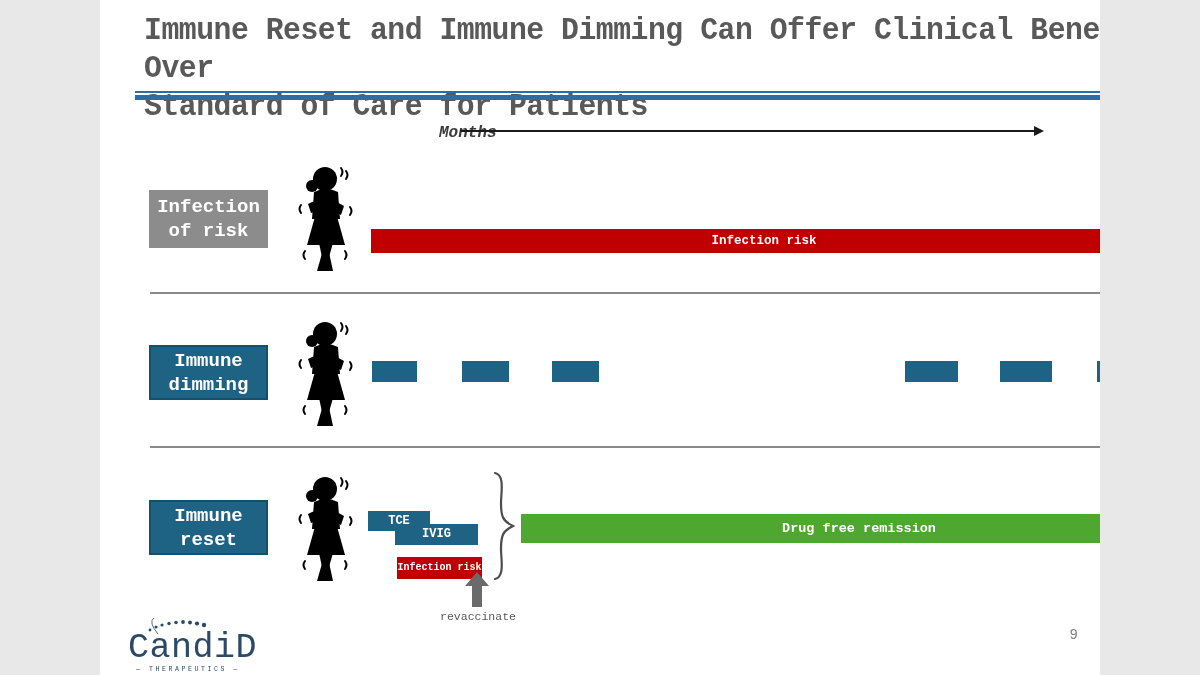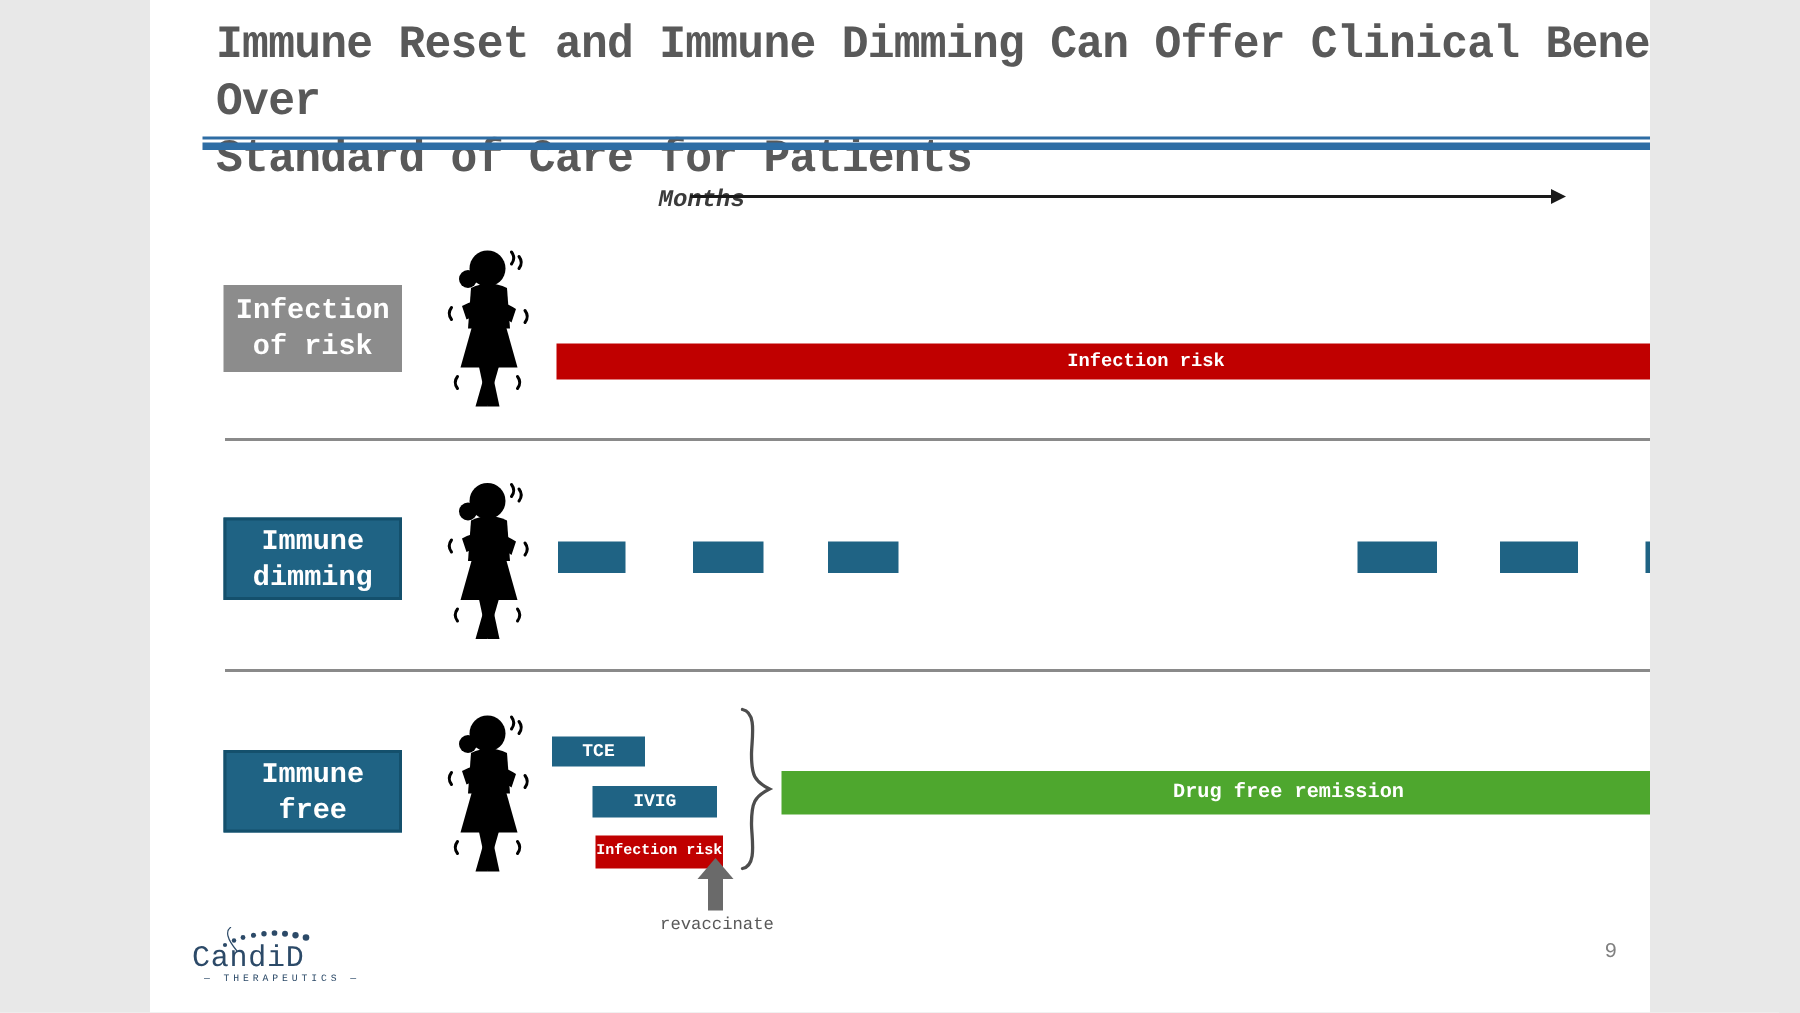--- a/index.html
+++ b/index.html
@@ -64,21 +64,21 @@
     display:flex; align-items:center; justify-content:center;
     color:#fff; font-weight:bold; font-size:12px; white-space:nowrap; }
 
   .divider { left:50px; width:995px; height:2px; background:#8a8a8a; }
 
   
   .revacc-text { left:318px; top:610px; width:120px; text-align:center;
     font-size:11.5px; color:#595959; }
 
   
-  .logo-name { font-size:20px; color:#2c4a68; letter-spacing:0.5px; font-weight:normal; }
+  .logo-name { font-size:35px; color:#2c4a68; letter-spacing:0.5px; font-weight:normal; }
   .logo-sub { font-size:6.5px; color:#2c4a68; letter-spacing:2.6px; margin-top:-2px; text-align:center; }
 
   .page-num { right:22px; top:627px; font-size:14px; color:#808080; }
 
   .person { display:block; }
   .tremor { stroke:#000; stroke-width:2; stroke-linecap:round; fill:none !important; }
 </style>
 </head>
 <body>
 
@@ -180,28 +180,28 @@
   </div>
 
   <svg class="abs person" style="left:1060px; top:320px;" width="60" height="112" viewBox="0 0 60 112">
       <use href="#stable-woman"></use>
     </svg>
 
   <div class="abs divider" style="top:446px;"></div>
 
   <div class="abs rowbox teal2">
     <div>Immune</div>
-    <div>free</div>
+    <div>reset</div>
   </div>
 
   <svg class="abs person" style="left:193px; top:473px;" width="64" height="112" viewBox="0 0 64 112">
       <use href="#sick-woman"></use>
     </svg>
 
-  <div class="abs barrow arrow-sm" style="left:268px; top:486px; width:62px; height:30px;">
+  <div class="abs barrow arrow-sm" style="left:268px; top:506px; width:62px; height:30px;">
     <div class="body teal-fill" style="height:20px;">TCE</div>
     <div class="head teal-head" style="border-top:15px solid transparent; border-bottom:15px solid transparent; border-left-width:17px;"></div>
   </div>
 
   <div class="abs barrow arrow-sm" style="left:295px; top:518px; width:83px; height:32px;">
     <div class="body teal-fill" style="height:21px;">IVIG</div>
     <div class="head teal-head" style="border-top:16px solid transparent; border-bottom:16px solid transparent; border-left-width:18px;"></div>
   </div>
 
   <div class="abs barrow arrow-sm" style="left:297px; top:551px; width:85px; height:33px;">

